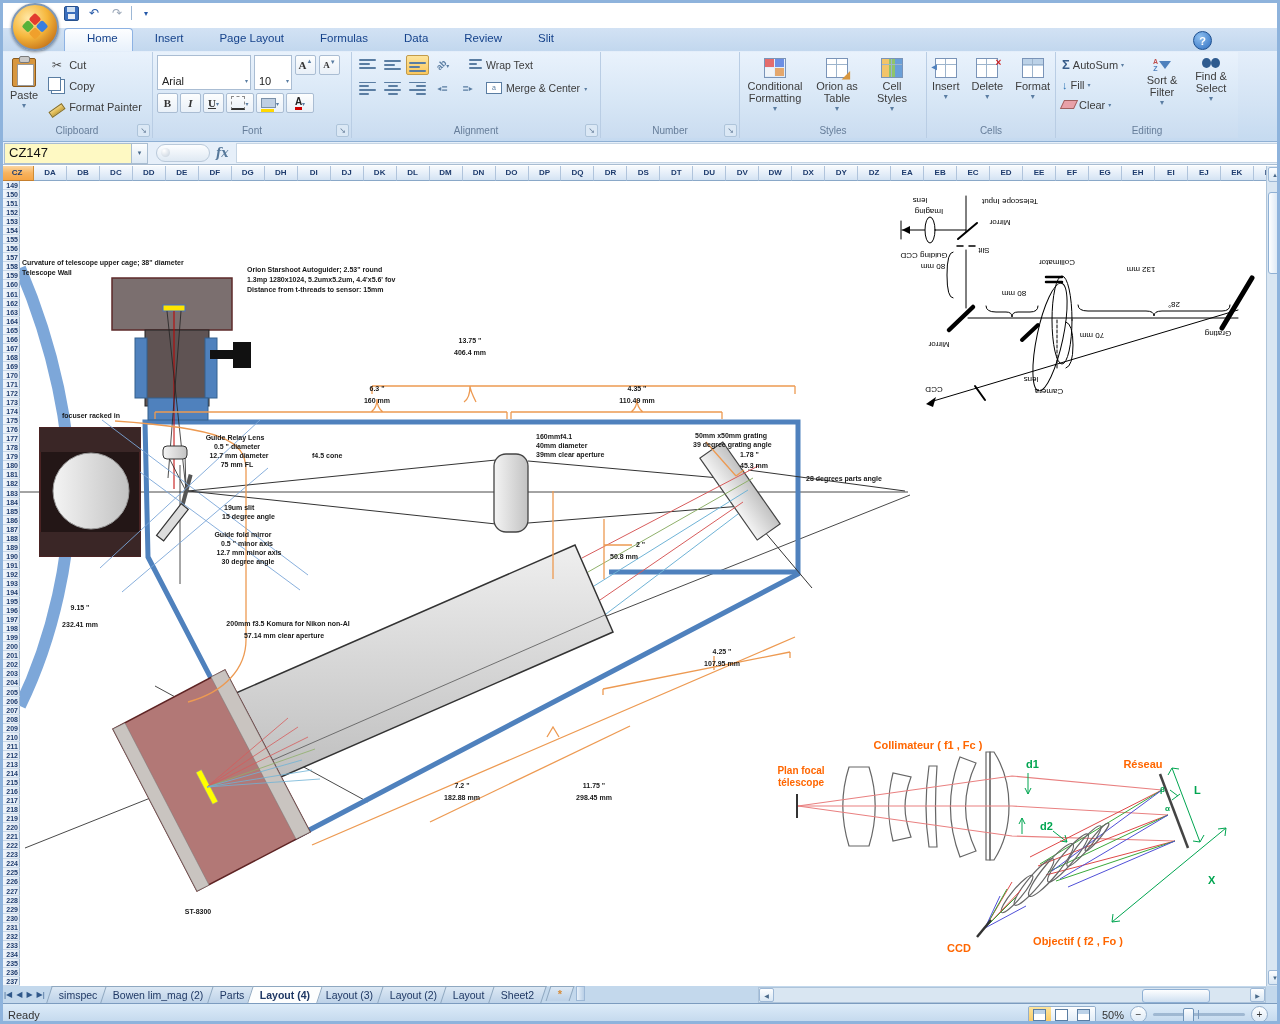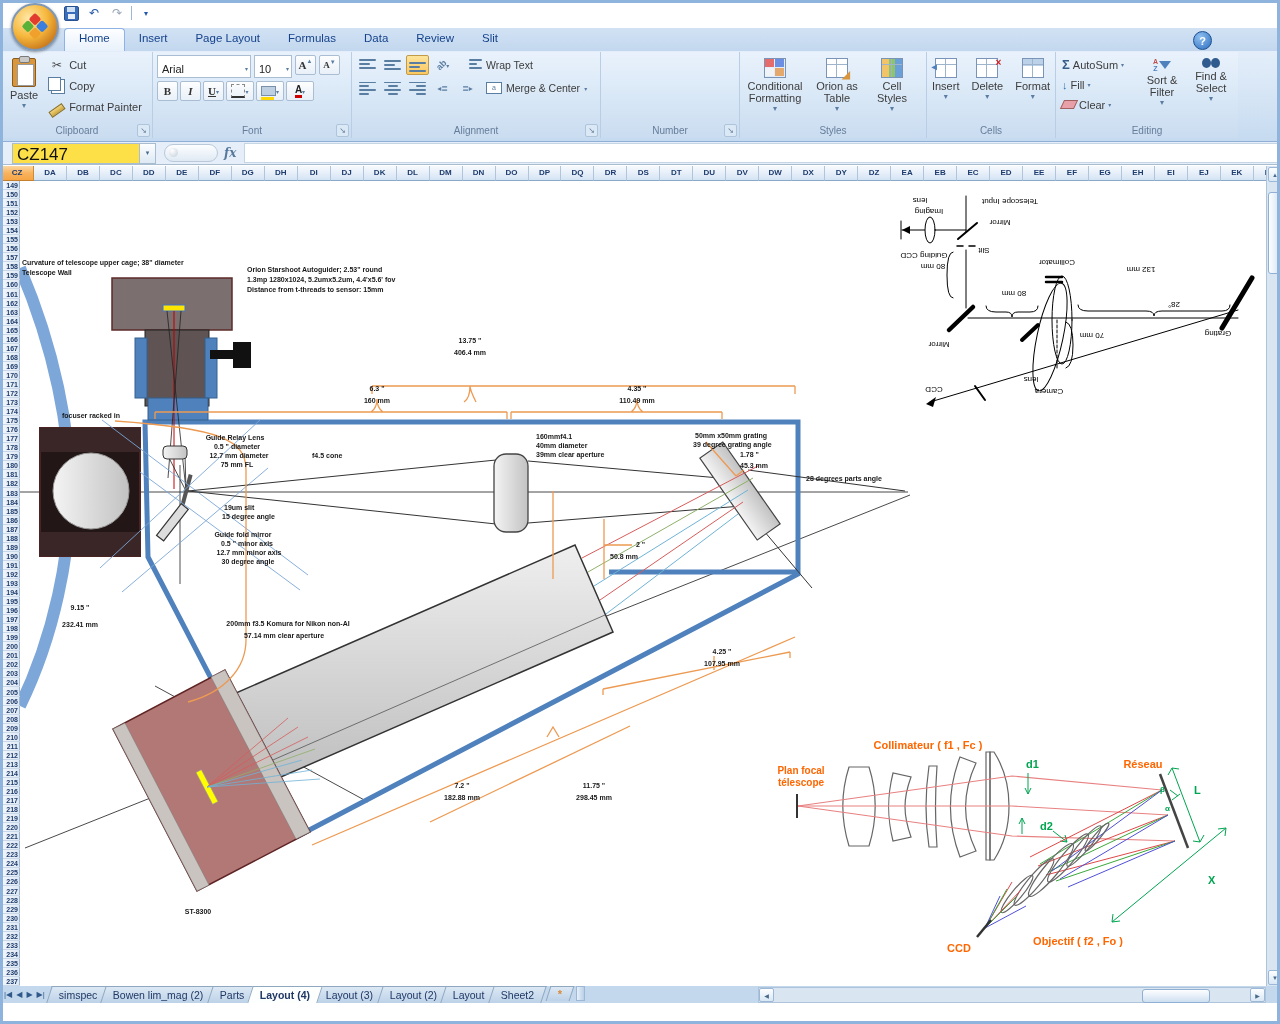--- a/index.html
+++ b/index.html
@@ -24,21 +24,21 @@
   .qbtn.dis{color:#9aa7b8}
   .floppy{width:13px;height:13px;background:#3a6ebd;border:1px solid #27508c;border-radius:2px;position:relative}
   .floppy:before{content:"";position:absolute;left:2px;top:0;width:8px;height:5px;background:#cfe0f2}
   .floppy:after{content:"";position:absolute;left:3px;bottom:1px;width:7px;height:5px;background:#e8eef6}
   .qsep{width:1px;height:14px;background:#9db8d6}
 
   
   .tabrow{position:absolute;left:0;top:28px;width:1280px;height:23px;
     background:linear-gradient(#d2e2f4,#c2d7ee);z-index:9}
   .rtabs{position:absolute;left:64px;top:0;display:flex;height:23px}
-  .rtab{padding:4px 14px 0 14px;font-size:11.5px;color:#15428b;height:19px}
+  .rtab{padding:4px 14px 0 22px;font-size:11.5px;color:#15428b;height:19px}
   .rtab.active{background:linear-gradient(#fdfeff,#e8f1fb);border:1px solid #8db2e3;border-bottom:none;
     border-radius:4px 4px 0 0;padding-top:3px;color:#15428b}
   .helpbtn{position:absolute;right:68px;top:3px;width:17px;height:17px;border-radius:50%;
     background:radial-gradient(circle at 35% 30%,#8fc0f0,#2f6fc1);color:#fff;font-size:11px;font-weight:bold;
     display:flex;align-items:center;justify-content:center;border:1px solid #1d4f8e}
 
   
   .ribbon{position:absolute;left:0;top:51px;width:1280px;height:90px;z-index:8;
     background:linear-gradient(#e4eefa,#d3e3f4 60%,#c5daf0);border-bottom:1px solid #8fb0d4;display:flex;padding-left:2px}
   .grp{position:relative;height:86px;margin-top:1px;border-right:1px solid #b9cde4;
@@ -55,21 +55,21 @@
   .mi{width:16px;display:inline-flex;justify-content:center;font-size:12px;color:#444}
 
   .ic-paste{width:22px;height:27px;background:#d8973f;border:1px solid #8a5a1e;border-radius:2px;position:relative}
   .ic-paste:before{content:"";position:absolute;left:4px;top:5px;width:15px;height:20px;background:#fff;border:1px solid #9a9a9a}
   .ic-paste:after{content:"";position:absolute;left:6px;top:-3px;width:9px;height:5px;background:#c9c9c9;border:1px solid #7a7a7a;border-radius:2px}
   .ic-copy{width:12px;height:13px;border:1px solid #5a7da2;background:#fff;position:relative;margin-left:2px}
   .ic-copy:before{content:"";position:absolute;left:-4px;top:-3px;width:11px;height:12px;border:1px solid #5a7da2;background:#fff}
   .ic-brush{width:14px;height:5px;background:linear-gradient(#f4d37a,#caa53c);border:1px solid #8a6f20;transform:rotate(-35deg);margin-top:6px}
 
   .combo{display:flex;align-items:center;background:#fff;border:1px solid #aabdd3;height:17px;font-size:11px;
-    padding:4px 2px 0 4px;color:#222;gap:3px}
+    padding:16px 2px 0 4px;color:#222;gap:3px}
   .fbtn{width:19px;height:18px;border:1px solid #aabdd3;background:linear-gradient(#fdfefe,#e9f0f8);
     display:flex;align-items:center;justify-content:center;font-size:11px;color:#333;border-radius:2px}
   .fbtn b{font-family:"Liberation Serif",serif}
   .arr{font-size:6px;color:#5a7da2}
   .ic-border{width:12px;height:11px;border:1px dashed #8a8a8a;border-bottom:2px solid #333}
   .ic-fill{width:13px;height:8px;background:#bfcfe2;border:1px solid #7a90a8;position:relative}
   .ic-fill:after{content:"";position:absolute;left:-1px;bottom:-5px;width:13px;height:3px;background:#ffd800}
   .ic-fontcol{font-size:10px;font-weight:bold;color:#222;line-height:9px;text-align:center}
   .ic-fontcol i{display:block;height:3px;background:#d00000;margin-top:1px}
 
@@ -92,22 +92,22 @@
   .ic-az{display:flex;flex-direction:column;font-size:7px;font-weight:bold;line-height:7px}
   .ic-az .a{color:#c0504d}.ic-az .z{color:#4f81bd}
   .funnel{width:0;height:0;border-left:6px solid transparent;border-right:6px solid transparent;border-top:8px solid #4f81bd}
   .binoc{width:18px;height:10px;position:relative}
   .binoc:before,.binoc:after{content:"";position:absolute;top:0;width:9px;height:10px;border-radius:50%;background:#2f5b8f}
   .binoc:before{left:0}.binoc:after{right:0}
 
   
   .fbar{position:absolute;left:0;top:142px;width:1280px;height:22px;background:#e6eff9;
     border-bottom:1px solid #a9bdd1;display:flex;align-items:center;z-index:8}
-  .namebox{width:118px;height:17px;background:#fde047;border:1px solid #a9bdd1;margin-left:12px;
-    font-size:17px;padding:1px 4px;color:#111}
+  .namebox{width:118px;height:17px;background:#fef9c3;border:1px solid #a9bdd1;margin-left:4px;
+    font-size:13px;padding:1px 4px;color:#111}
   .nbdd{width:15px;height:19px;display:flex;align-items:center;justify-content:center;font-size:7px;color:#4a6a8a;border:1px solid #a9bdd1;border-left:none;background:linear-gradient(#fdfefe,#dde9f4)}
   .fxpill{width:52px;height:16px;border-radius:9px;margin-left:8px;border:1px solid #b9c9da;
     background:linear-gradient(#fdfeff,#dfe9f3);position:relative}
   .fxpill:before{content:"";position:absolute;left:4px;top:3px;width:9px;height:9px;border-radius:50%;
     background:radial-gradient(circle at 35% 30%,#fff,#c2cedb)}
   .fx{font-family:"DejaVu Serif",serif;font-style:italic;font-weight:bold;font-size:12px;color:#56789a;margin-left:6px}
   .finput{flex:1;height:18px;background:#fff;border:1px solid #c6d5e4;margin:0 2px 0 8px}
 
   
   .colhdr{position:absolute;left:0;top:166px;width:1280px;height:15px;display:flex;z-index:7}
@@ -908,15 +908,38 @@
     <div class="splitter"></div>
     <div class="hscroll">
       <div class="hs-btn">◀</div>
       <div class="htrack">
           <div class="hthumb"></div>
         </div>
       <div class="hs-btn">▶</div>
     </div>
   </div>
 
+  <div class="statusbar">
+    <span class="ready">Ready</span>
+    <div class="sb-right">
+      <div class="viewbtns">
+        <div class="vb active g">
+            <i></i>
+          </div>
+        <div class="vb">
+            <i></i>
+          </div>
+        <div class="vb g">
+            <i></i>
+          </div>
+      </div>
+      <span>50%</span>
+      <div class="zbtn">−</div>
+      <div class="ztrack">
+        <div class="znotch"></div>
+        <div class="zthumb"></div>
+      </div>
+      <div class="zbtn">+</div>
+    </div>
+  </div>
 
   <div class="frame"></div>
 </div>
 
 </body></html>

